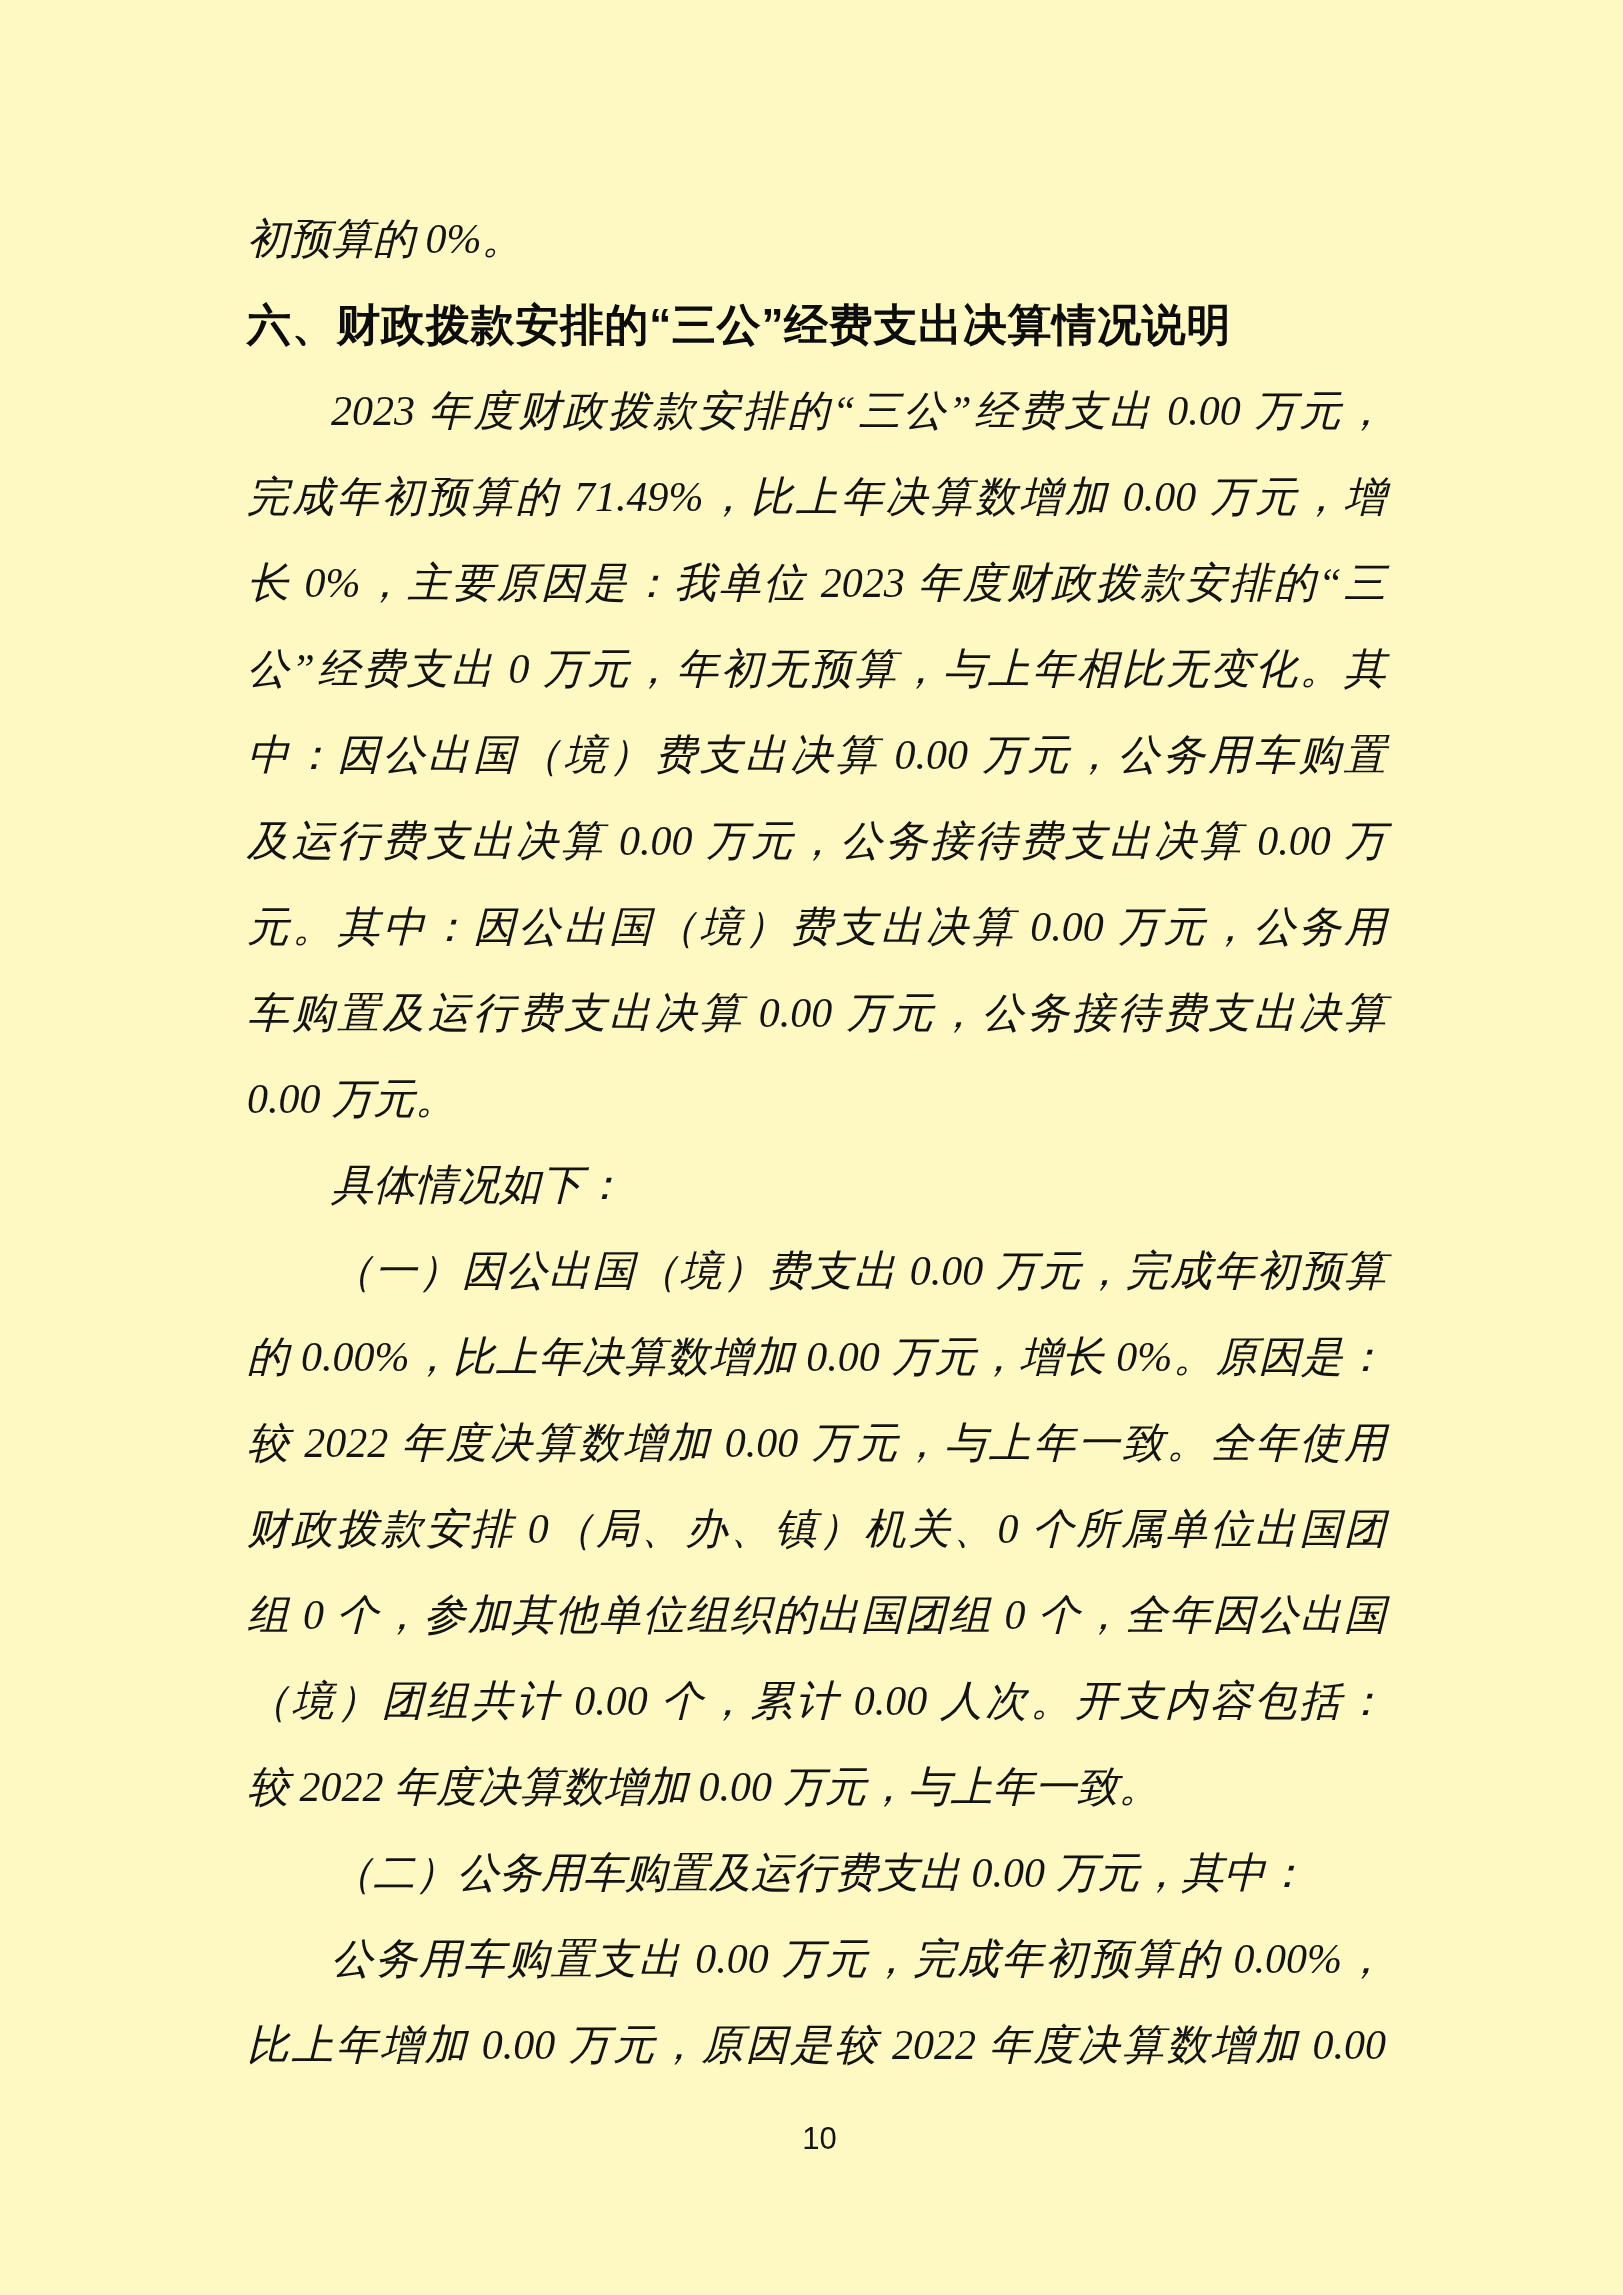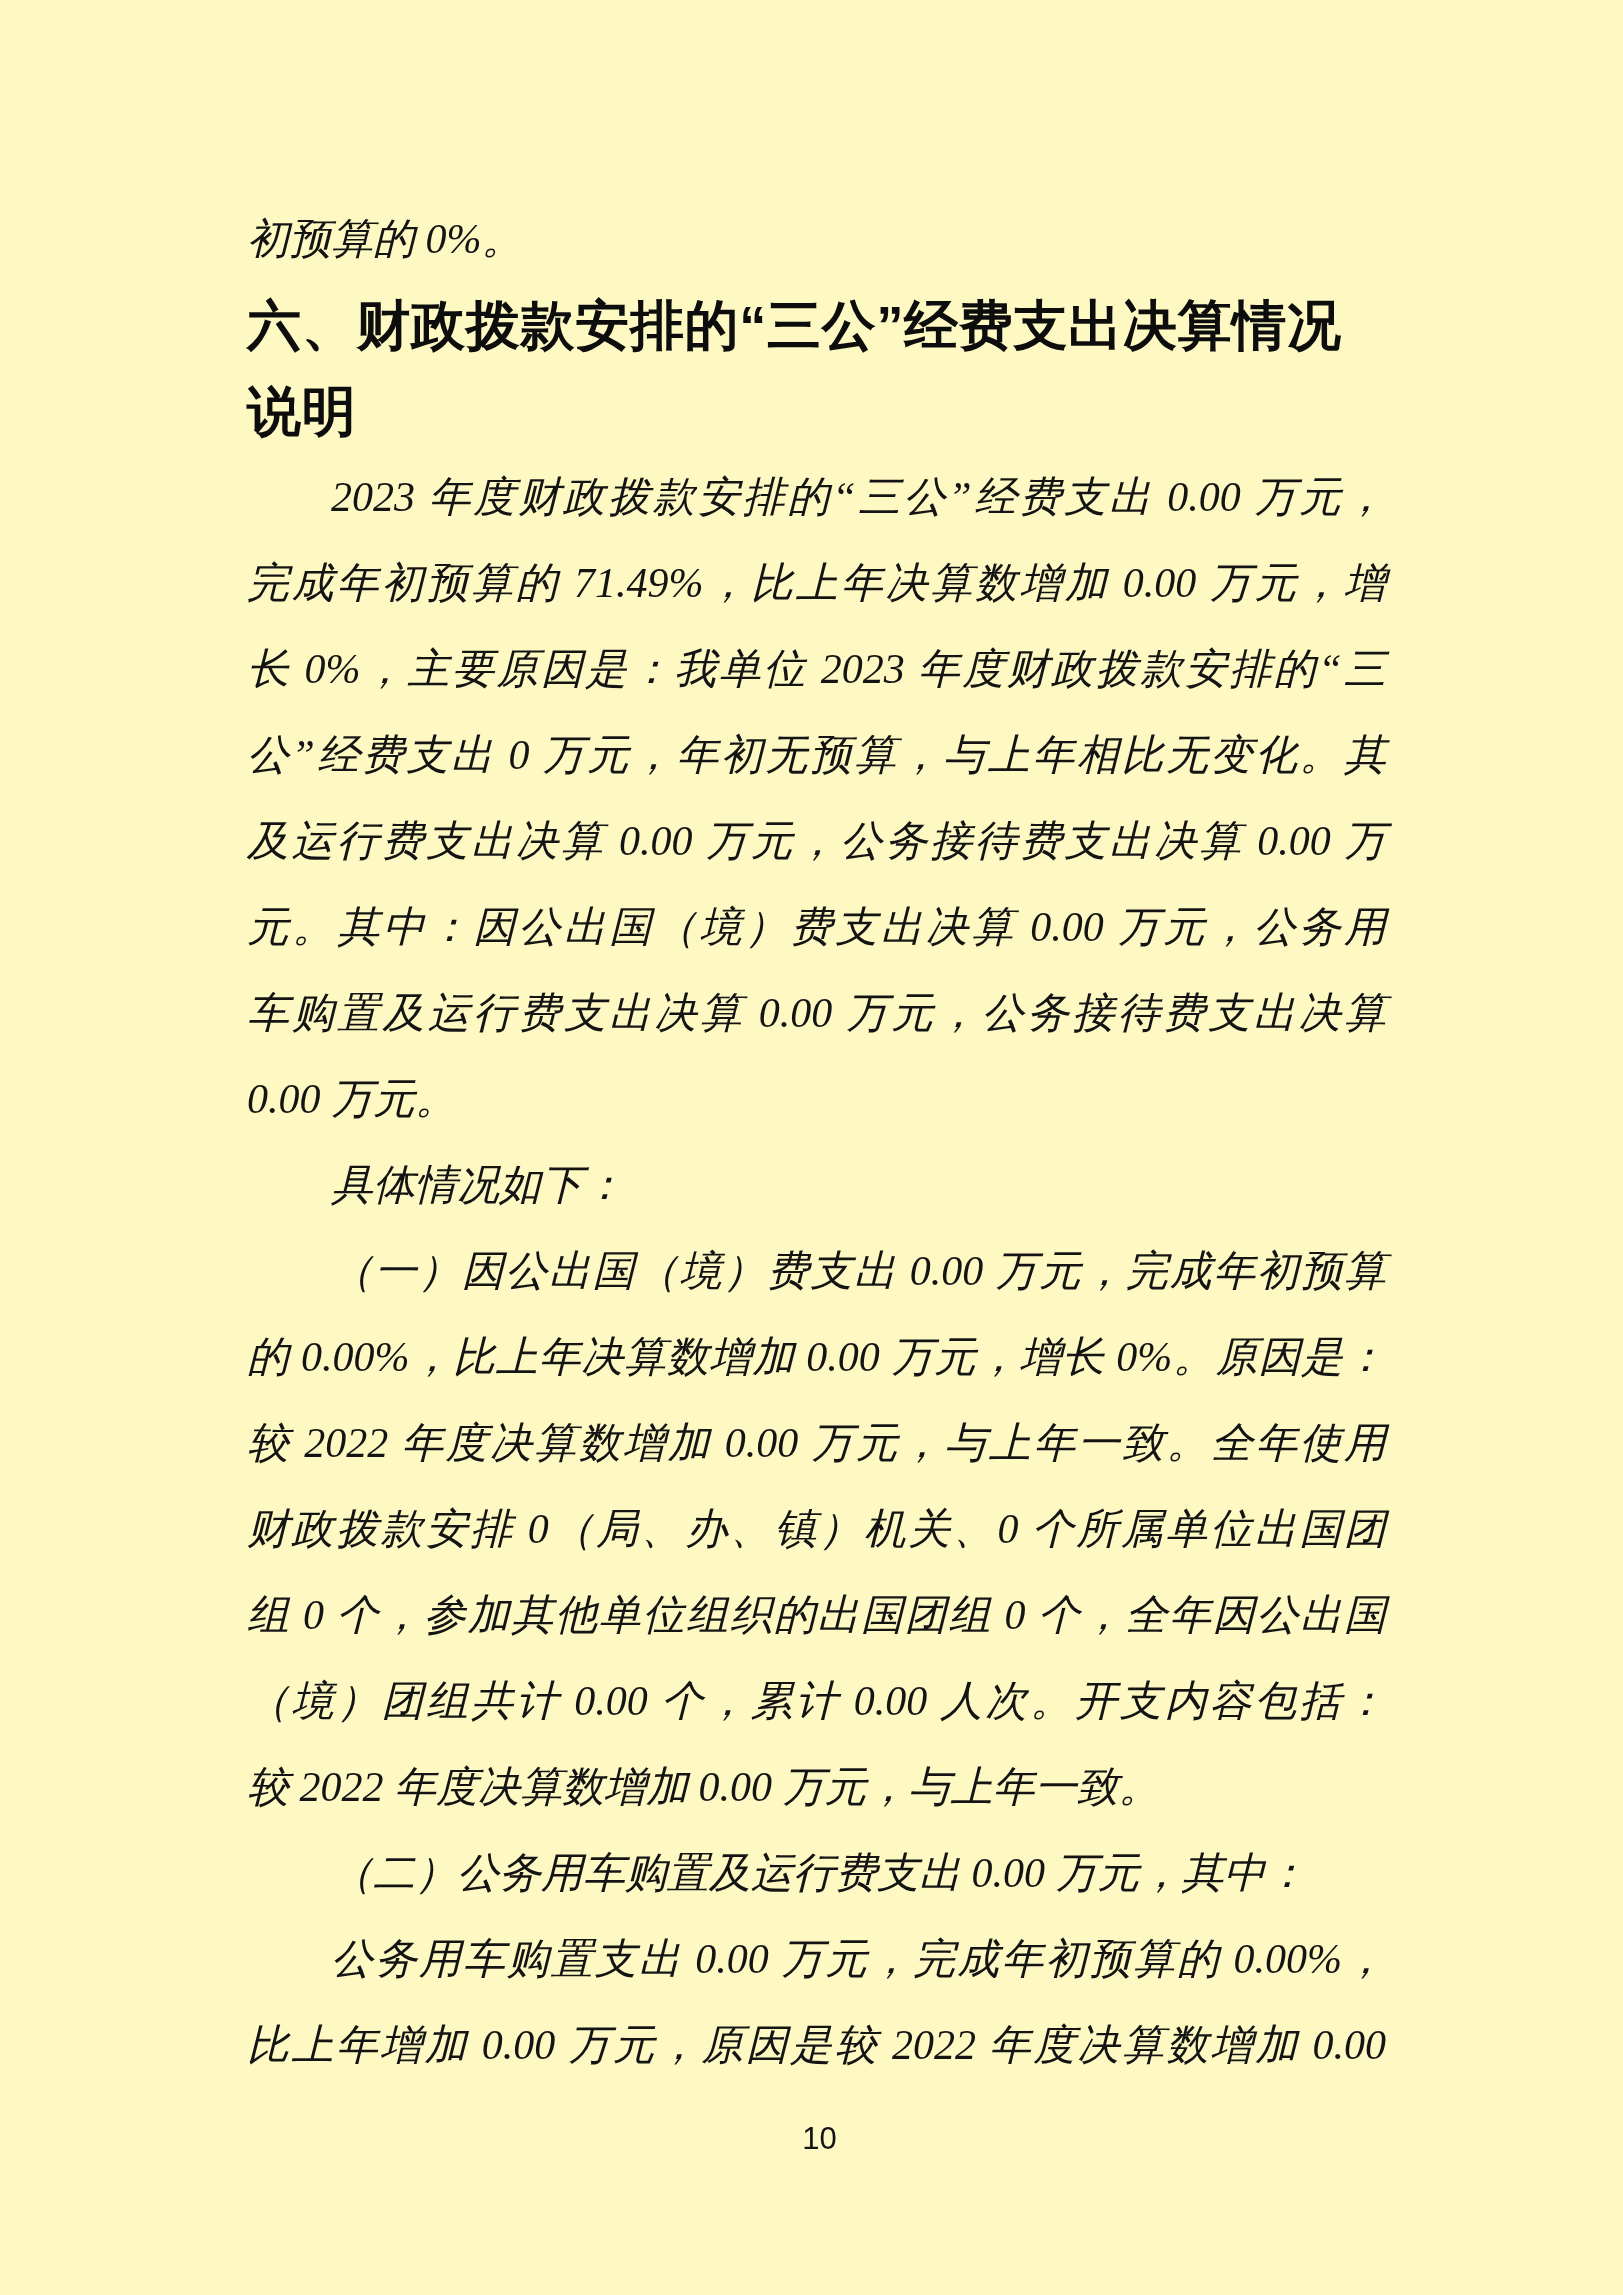--- a/index.html
+++ b/index.html
@@ -32,21 +32,21 @@
     text-align: justify;
     text-align-last: justify;      
   }
   .ind {
     text-indent: 84px;            
   }
   .heading {
     font-family: "Liberation Sans", "DejaVu Sans", sans-serif;
     font-style: normal;
     font-weight: 700;
-    font-size: 54px;
+    font-size: 44px;
     line-height: 86px;
     letter-spacing: 0.7px;
     color: #0d0d0d;
   }
   .page-number {
     position: absolute;
     top: 2122px;
     left: 0;
     width: 100%;
     text-align: center;
@@ -65,20 +65,21 @@
   <div class="text-block">
 
     <div class="tl">初预算的 0%。</div>
 
     <div class="tl heading">六、财政拨款安排的“三公”经费支出决算情况说明</div>
 
     <div class="tl j ind">2023 年度财政拨款安排的“三公”经费支出 0.00 万元，</div>
     <div class="tl j">完成年初预算的 71.49%，比上年决算数增加 0.00 万元，增</div>
     <div class="tl j">长 0%，主要原因是：我单位 2023 年度财政拨款安排的“三</div>
     <div class="tl j">公”经费支出 0 万元，年初无预算，与上年相比无变化。其</div>
+    <div class="tl j">中：因公出国（境）费支出决算 0.00 万元，公务用车购置</div>
     <div class="tl j">及运行费支出决算 0.00 万元，公务接待费支出决算 0.00 万</div>
     <div class="tl j">元。其中：因公出国（境）费支出决算 0.00 万元，公务用</div>
     <div class="tl j">车购置及运行费支出决算 0.00 万元，公务接待费支出决算</div>
     <div class="tl">0.00 万元。</div>
     <div class="tl ind">具体情况如下：</div>
     <div class="tl j ind">（一）因公出国（境）费支出 0.00 万元，完成年初预算</div>
     <div class="tl j">的 0.00%，比上年决算数增加 0.00 万元，增长 0%。原因是：</div>
     <div class="tl j">较 2022 年度决算数增加 0.00 万元，与上年一致。全年使用</div>
     <div class="tl j">财政拨款安排 0（局、办、镇）机关、0 个所属单位出国团</div>
     <div class="tl j">组 0 个，参加其他单位组织的出国团组 0 个，全年因公出国</div>

